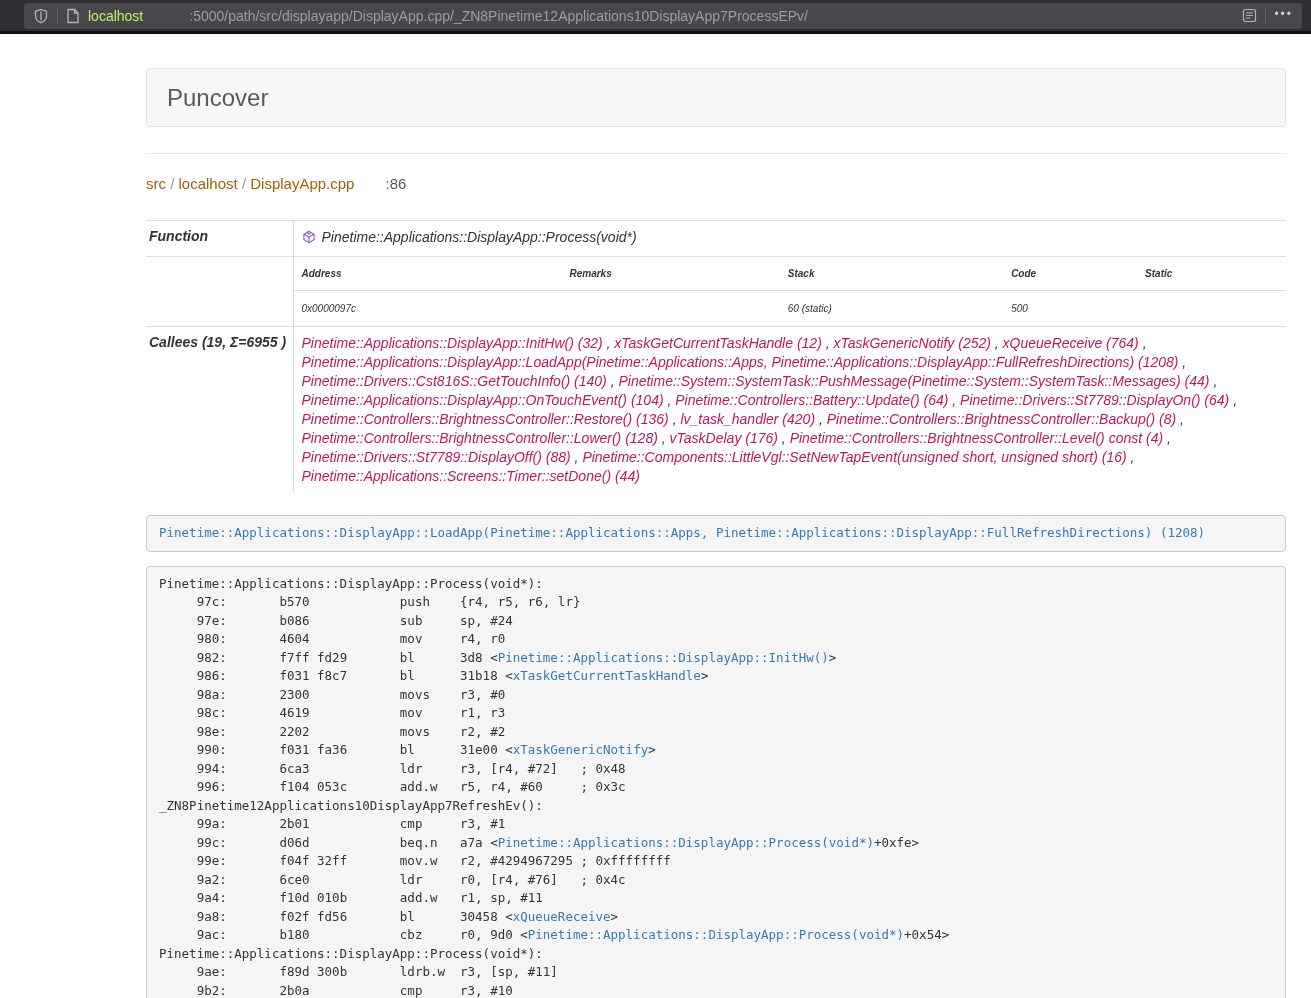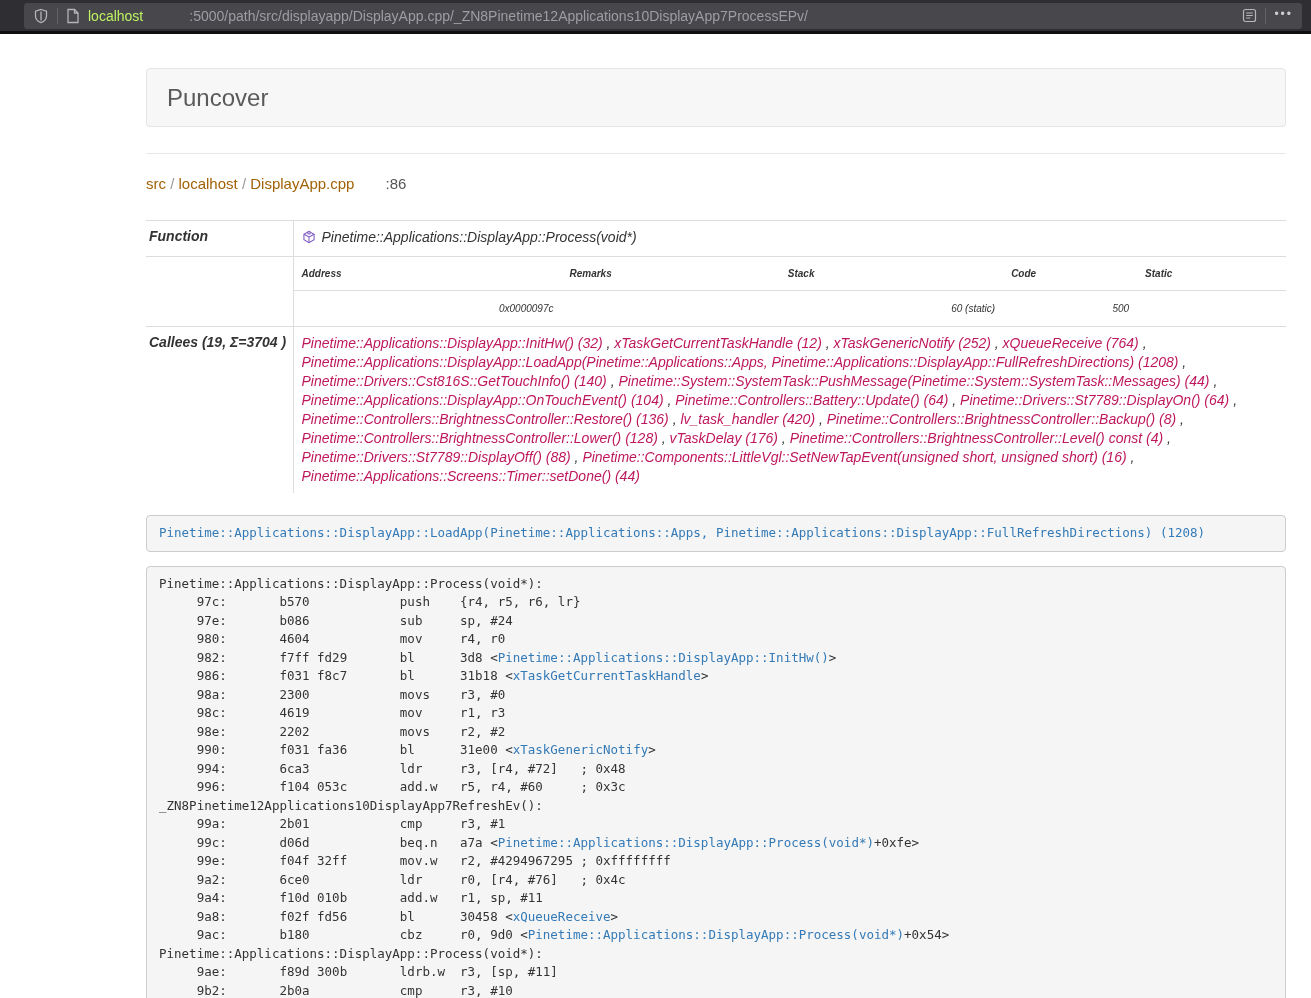--- a/index.html
+++ b/index.html
@@ -36,21 +36,21 @@
   table.fn-table { width:100%; border-collapse:collapse; margin-top:26px; font-size:14px; color:#333;font-style:italic; }
   table.fn-table > tbody > tr > th,
   table.fn-table > tbody > tr > td { border-top:1px solid #ddd; text-align:left; vertical-align:top; }
   table.fn-table > tbody > tr > th { width:147px; font-weight:bold; padding:7px 6px 7px 3px;
                                      border-right:1px solid #ddd; white-space:nowrap; }
   table.fn-table > tbody > tr > td { padding:7px 8px; line-height:19px; }
   td.nopad { padding:0 !important; }
 
   table.inner { width:100%; border-collapse:collapse; font-size:10px; color:#333; table-layout:fixed; }
   table.inner th { font-weight:bold; text-align:left; padding:7px 8px; border-bottom:1px solid #ddd; }
-  table.inner td { text-align:right; padding:8px 8px; }
+  table.inner td { text-align:left; padding:8px 8px; }
 
   .cube-icon { display:inline-block; vertical-align:-2px; margin-right:6px; }
   a.sym-link, .callees-cell a { color:#be185d; text-decoration:none; }
   .callee-sep { color:#333; }
 
   
   pre.codebox { background:#f5f5f5; border:1px solid #ccc; border-radius:4px;
                 font-family:"DejaVu Sans Mono","Liberation Mono",monospace;
                 font-size:12.5px; color:#333; line-height:18.5px;
                 padding:8px 12px; margin:0; white-space:pre; overflow:hidden;
@@ -143,21 +143,21 @@
                   <td></td>
                   <td>60 (static)</td>
                   <td>500</td>
                   <td></td>
                 </tr>
               </tbody>
           </table>
         </td>
       </tr>
       <tr>
-        <th>Callees (19, Σ=3704 )</th>
+        <th>Callees (19, Σ=6955 )</th>
         <td class="callees-cell" id="callees"><a href="#">Pinetime::Applications::DisplayApp::InitHw() (32)</a><span class="callee-sep"> , </span><a href="#">xTaskGetCurrentTaskHandle (12)</a><span class="callee-sep"> , </span><a href="#">xTaskGenericNotify (252)</a><span class="callee-sep"> , </span><a href="#">xQueueReceive (764)</a><span class="callee-sep"> , </span><a href="#">Pinetime::Applications::DisplayApp::LoadApp(Pinetime::Applications::Apps, Pinetime::Applications::DisplayApp::FullRefreshDirections) (1208)</a><span class="callee-sep"> , </span><a href="#">Pinetime::Drivers::Cst816S::GetTouchInfo() (140)</a><span class="callee-sep"> , </span><a href="#">Pinetime::System::SystemTask::PushMessage(Pinetime::System::SystemTask::Messages) (44)</a><span class="callee-sep"> , </span><a href="#">Pinetime::Applications::DisplayApp::OnTouchEvent() (104)</a><span class="callee-sep"> , </span><a href="#">Pinetime::Controllers::Battery::Update() (64)</a><span class="callee-sep"> , </span><a href="#">Pinetime::Drivers::St7789::DisplayOn() (64)</a><span class="callee-sep"> , </span><a href="#">Pinetime::Controllers::BrightnessController::Restore() (136)</a><span class="callee-sep"> , </span><a href="#">lv_task_handler (420)</a><span class="callee-sep"> , </span><a href="#">Pinetime::Controllers::BrightnessController::Backup() (8)</a><span class="callee-sep"> , </span><a href="#">Pinetime::Controllers::BrightnessController::Lower() (128)</a><span class="callee-sep"> , </span><a href="#">vTaskDelay (176)</a><span class="callee-sep"> , </span><a href="#">Pinetime::Controllers::BrightnessController::Level() const (4)</a><span class="callee-sep"> , </span><a href="#">Pinetime::Drivers::St7789::DisplayOff() (88)</a><span class="callee-sep"> , </span><a href="#">Pinetime::Components::LittleVgl::SetNewTapEvent(unsigned short, unsigned short) (16)</a><span class="callee-sep"> , </span><a href="#">Pinetime::Applications::Screens::Timer::setDone() (44)</a></td>
       </tr>
     </tbody>
   </table>
 
   <pre class="codebox banner"><a href="#" id="banner-link">Pinetime::Applications::DisplayApp::LoadApp(Pinetime::Applications::Apps, Pinetime::Applications::DisplayApp::FullRefreshDirections) (1208)</a></pre>
 
   <pre class="codebox asm" id="asm">Pinetime::Applications::DisplayApp::Process(void*):
      97c:	b570      	push	{r4, r5, r6, lr}
      97e:	b086      	sub	sp, #24

